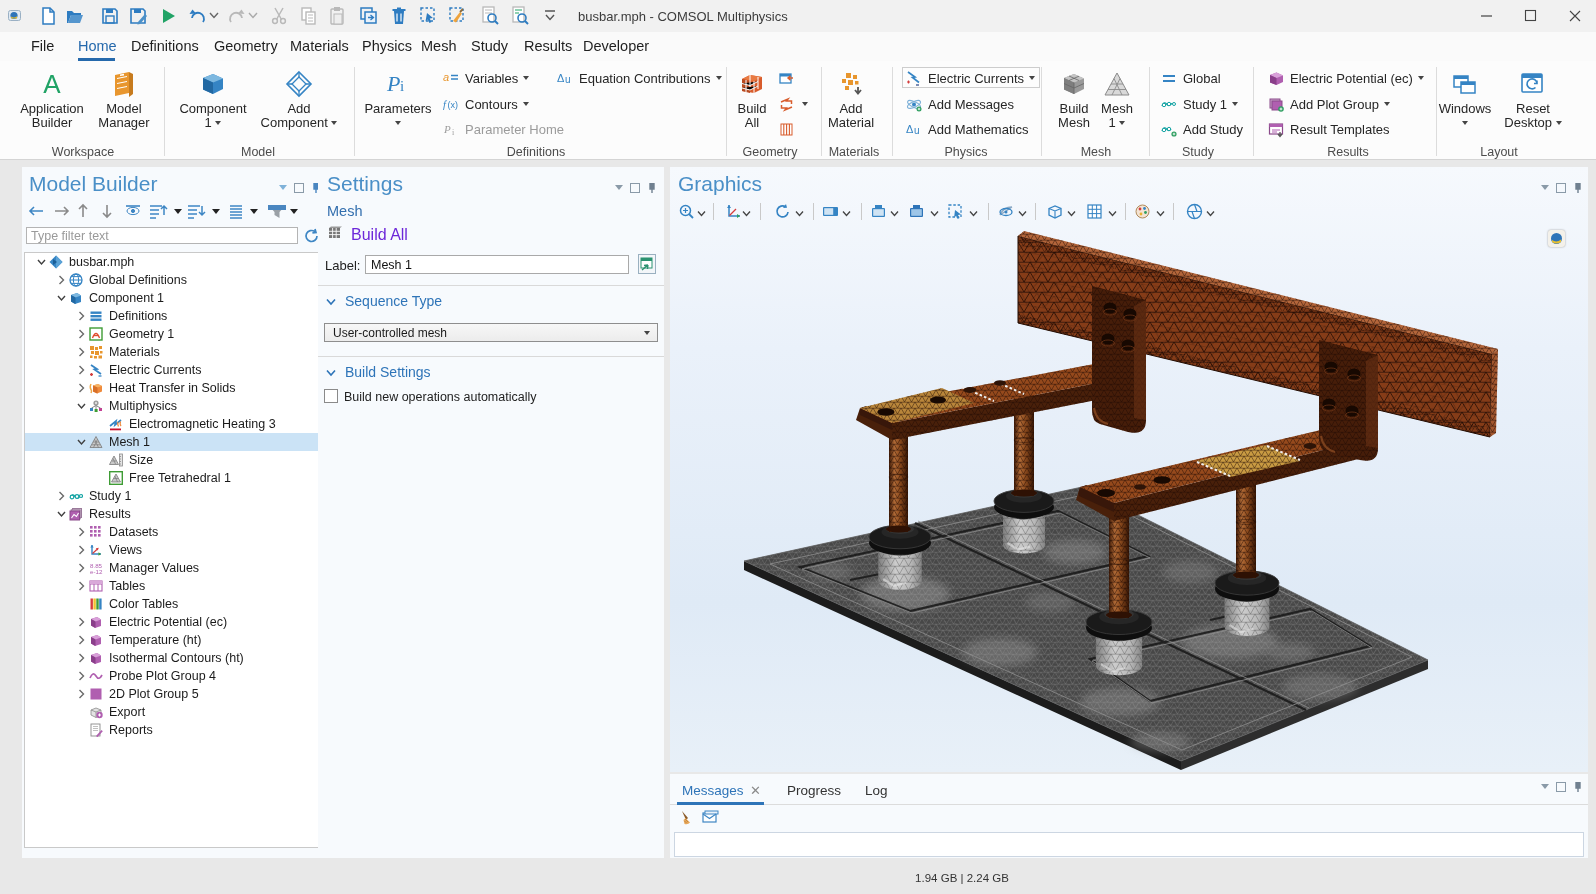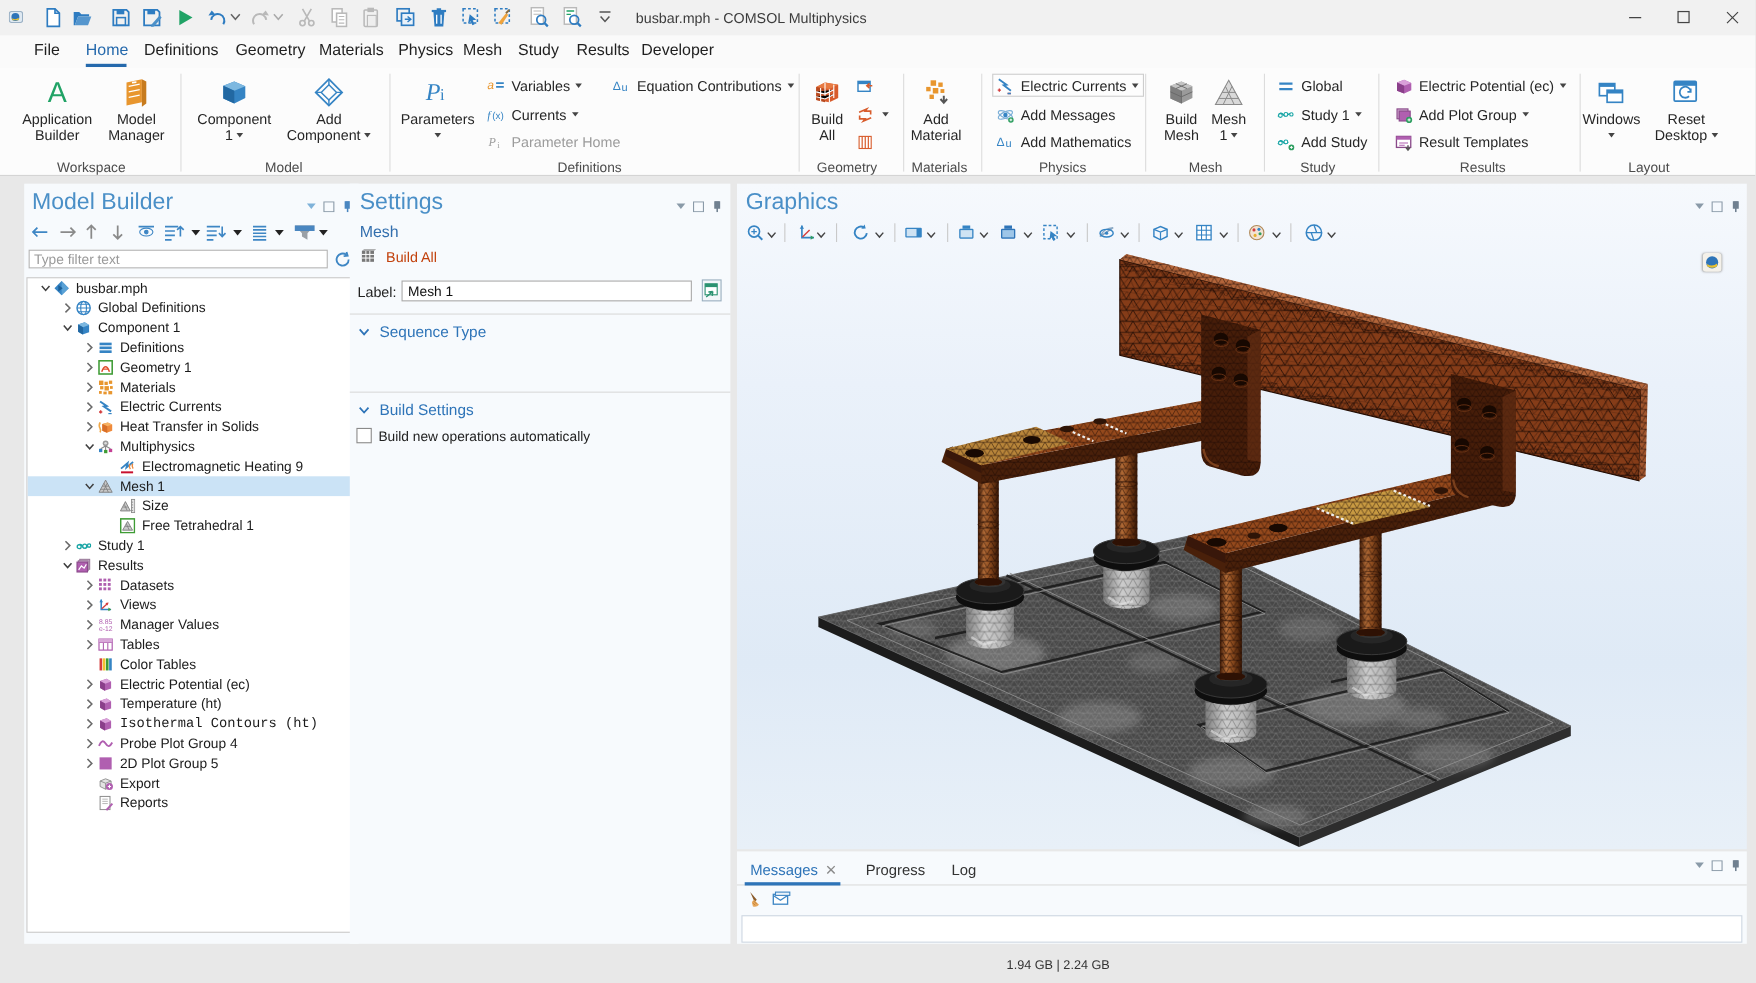--- a/index.html
+++ b/index.html
@@ -255,21 +255,21 @@
           <text x="0" y="11" font-size="11" fill="#e8962e" font-family="Liberation Sans" font-style="italic">a</text>
           <path d="M8 5.5 h7 M8 9 h7" stroke="#3584c4" stroke-width="1.5"></path>
         </svg>
         <span>Variables</span>
         <span class="dd" style="margin-left:5px"></span>
       </div><div class="smallbtn" style="left:443px;top:34px">
         <svg width="17" height="17" viewBox="0 0 17 17">
           <text x="0" y="12" font-size="10.5" fill="#3584c4" font-family="Liberation Serif" font-style="italic">f</text>
           <text x="4.5" y="12" font-size="9" fill="#3584c4" font-family="Liberation Sans">(x)</text>
         </svg>
-        <span>Currents</span>
+        <span>Contours</span>
         <span class="dd" style="margin-left:5px"></span>
       </div><div class="smallbtn dis" style="left:443px;top:59px">
         <svg width="17" height="17" viewBox="0 0 17 17">
           <text x="1" y="12" font-size="11" fill="#a0a0a0" font-family="Liberation Serif" font-style="italic">P</text>
           <text x="9" y="13.5" font-size="8" fill="#a0a0a0" font-family="Liberation Serif">i</text>
         </svg>
         <span>Parameter Home</span>
       </div><div class="smallbtn" style="left:557px;top:8px">
         <svg width="17" height="17" viewBox="0 0 17 17">
           <text x="0" y="12" font-size="11" fill="#3584c4" font-family="Liberation Sans">Δ</text>
@@ -542,21 +542,21 @@
         <span class="tlabel">Multiphysics</span>
       </div>
       <div class="treerow" style="top:162px;">
         <span style="flex:0 0 68px"></span>
         <span style="flex:0 0 16px"></span>
         <svg width="14" height="14" viewBox="0 0 14 14">
           <path d="M1 9 L7 4 L6 8 L12 3" stroke="#3584c4" stroke-width="1.7" fill="none"></path>
           <path d="M9 5 Q8 7.5 9.5 9.5 M11.5 4.5 Q10.5 7 12 9" stroke="#ef8a3c" stroke-width="1.3" fill="none"></path>
           <rect x="1" y="11.5" width="11" height="1.8" fill="#c8102e"></rect>
         </svg>
-        <span class="tlabel">Electromagnetic Heating 9</span>
+        <span class="tlabel">Electromagnetic Heating 3</span>
       </div>
       <div class="treerow" style="top:180px;background:#cbe3f6;">
         <span style="flex:0 0 48px"></span>
         <svg width="16" height="18" style="flex:0 0 16px">
           <path d="M5 7 l3.5 4 l3.5-4" stroke="#404040" stroke-width="1.4" fill="none"></path>
         </svg>
         <svg width="14" height="14" viewBox="0 0 14 14">
           <path d="M7 1.5 L13 12.5 L1 12.5 Z" fill="#c9c9c9" stroke="#7a7a7a" stroke-width="0.8"></path>
           <path d="M4 7 h6 M5.5 4.2 L9.5 12.5 M8.5 4.2 L4.5 12.5 M2.8 9.8 h8.4" stroke="#7a7a7a" stroke-width="0.7" fill="none"></path>
         </svg>
@@ -694,21 +694,21 @@
         <svg width="16" height="18" style="flex:0 0 16px">
           <path d="M6.5 5 l4 4 l-4 4" stroke="#6a6a6a" stroke-width="1.4" fill="none"></path>
         </svg>
         <svg width="14" height="14" viewBox="0 0 14 14">
           <path d="M2 4 L8 2 L12 4.5 L12 11 L6 13 L2 10.5 Z" fill="#b05fb0"></path>
           <path d="M2 4 L8 2 L12 4.5 L6.5 6.5 Z" fill="#d9a0d9"></path>
           <path d="M2 4 L6.5 6.5 L6.5 13 L2 10.5 Z" fill="#8a3f8a"></path>
         </svg>
         <span class="tlabel">Temperature (ht)</span>
       </div>
-      <div class="treerow" style="top:396px;font-family:Liberation Mono, monospace;">
+      <div class="treerow" style="top:396px;">
         <span style="flex:0 0 48px"></span>
         <svg width="16" height="18" style="flex:0 0 16px">
           <path d="M6.5 5 l4 4 l-4 4" stroke="#6a6a6a" stroke-width="1.4" fill="none"></path>
         </svg>
         <svg width="14" height="14" viewBox="0 0 14 14">
           <path d="M2 4 L8 2 L12 4.5 L12 11 L6 13 L2 10.5 Z" fill="#b05fb0"></path>
           <path d="M2 4 L8 2 L12 4.5 L6.5 6.5 Z" fill="#d9a0d9"></path>
           <path d="M2 4 L6.5 6.5 L6.5 13 L2 10.5 Z" fill="#8a3f8a"></path>
         </svg>
         <span class="tlabel">Isothermal Contours (ht)</span>
@@ -764,34 +764,37 @@
       <path d="M1 2 L5 7 L9 2 Z" fill="#8a9aa8"></path>
       <rect x="16.5" y="0.5" width="9" height="9" fill="none" stroke="#8a9aa8"></rect>
       <path d="M36 0 l4 0 l0 6 l-4 0 z M38 6 l0 4" stroke="#708090" fill="#708090" stroke-width="1.4"></path>
     </svg>
   <div class="abs" style="left:9px;top:36px;font-size:14.5px;color:#336fae">Mesh</div>
   <svg class="abs" style="left:10px;top:59px" width="14" height="14">
       <rect x="1" y="2" width="11" height="10" fill="#777"></rect>
       <path d="M1 5.3 h11 M1 8.6 h11 M4.6 2 v10 M8.2 2 v10" stroke="#fdfdfd" stroke-width="0.9"></path>
       <path d="M1 2 l2-1.5 h11 l-2 1.5 z" fill="#999"></path>
     </svg>
-  <div class="abs" style="left:33px;top:59px;font-size:13px;color:#c2410c">Build All</div>
+  <div class="abs" style="left:33px;top:59px;font-size:16px;color:#6d28d9">Build All</div>
   <div class="abs" style="left:7px;top:91px;font-size:13px;color:#222">Label:</div>
   <div class="abs" style="left:47px;top:88px;width:264px;height:19px;background:#fff;border:1px solid #a9a9a9;font-size:12.5px;color:#111;padding:1.5px 5px;">Mesh 1</div>
   <div class="abs" style="left:320px;top:87px;width:18px;height:20px;background:#f3f6f9;border:1px solid #9ab0c0;"><svg width="16" height="18">
         <rect x="2" y="3" width="11" height="10" fill="#fff" stroke="#2b9270"></rect>
         <rect x="2" y="3" width="11" height="3" fill="#2b9270"></rect>
         <path d="M3 15 l6-5 m0 0 l-4 .5 m4-.5 l-.5 4" stroke="#2b9270" stroke-width="1.3" fill="none"></path>
       </svg></div>
   <div class="abs" style="left:0;top:118px;width:346px;height:1px;background:#d9d9d9"></div>
   <svg class="abs" style="left:8px;top:131px" width="10" height="8">
       <path d="M1 1.5 l4 4.5 l4-4.5" stroke="#2e74b8" stroke-width="1.6" fill="none"></path>
     </svg>
   <div class="abs shead" style="left:27px;top:126px">Sequence Type</div>
   <div class="abs" style="left:6px;top:155px;width:651px;height:19px;"></div>
+  <div class="abs" style="left:6px;top:156px;width:334px;height:19px;background:linear-gradient(#f7f7f7,#ececec);border:1px solid #8e8e8e;font-size:12px;color:#1a1a1a;padding:2px 8px;">User-controlled mesh
+    <div class="dd" style="position:absolute;right:7px;top:7px"></div>
+  </div>
   <div class="abs" style="left:0;top:189px;width:346px;height:1px;background:#d9d9d9"></div>
   <svg class="abs" style="left:8px;top:202px" width="10" height="8">
       <path d="M1 1.5 l4 4.5 l4-4.5" stroke="#2e74b8" stroke-width="1.6" fill="none"></path>
     </svg>
   <div class="abs shead" style="left:27px;top:197px">Build Settings</div>
   <div class="abs" style="left:6px;top:222px;width:14px;height:14px;background:#fff;border:1px solid #8a8a8a;"></div>
   <div class="abs" style="left:26px;top:223px;font-size:12.5px;color:#222">Build new operations automatically</div>
 </div>
 
 <div class="panel" id="gpanel" style="left:670px;top:167px;width:918px;height:605px;background:linear-gradient(180deg,#f6f9fd 0%,#eaf1fa 30%,#dfeaf6 72%,#e8f0f8 100%);">

